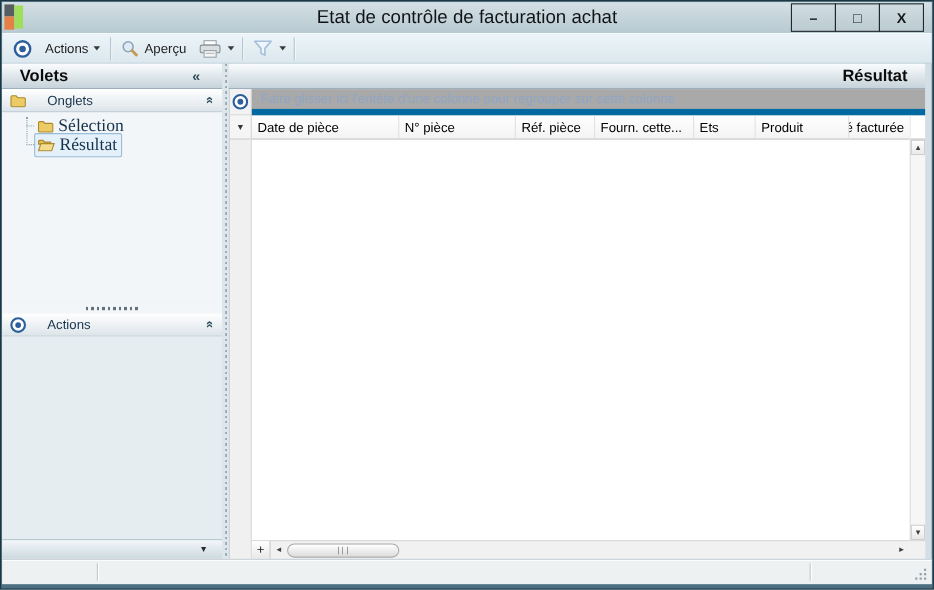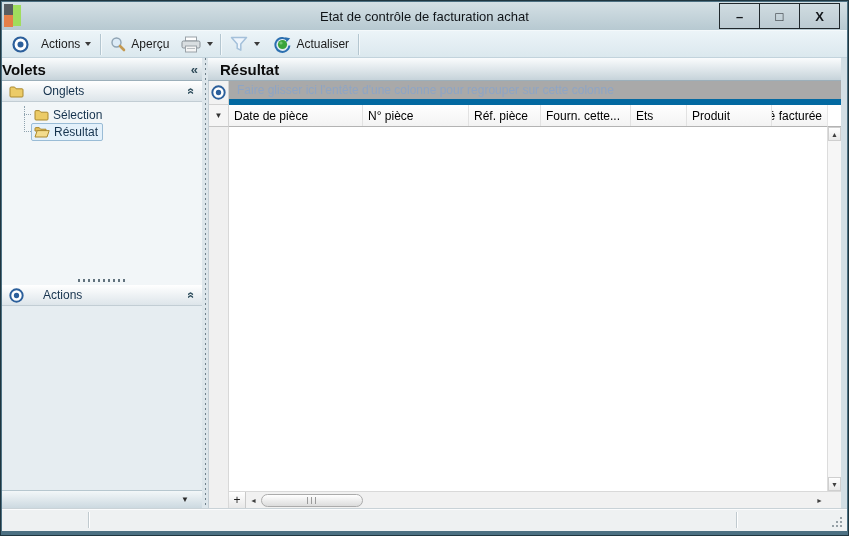--- a/index.html
+++ b/index.html
@@ -20,21 +20,21 @@
   .titlebar {
     height: 28px; flex: none;
     background: linear-gradient(#d4e0e5, #b7c9d1);
     position: relative;
     display: flex; align-items: center; justify-content: center;
   }
   .app-icon { position: absolute; left: 2px; top: 2px; width: 18px; height: 23px; }
   .app-icon .b1 { position: absolute; left: 0; top: 0; width: 9px; height: 11px; background: #585d61; }
   .app-icon .b2 { position: absolute; left: 0; top: 11px; width: 9px; height: 12px; background: #e57f48; }
   .app-icon .b3 { position: absolute; left: 9px; top: 1px; width: 8px; height: 21px; background: #a0dd5d; }
-  .win-title { font-size: 13px; color: #101418; text-align: right; }
+  .win-title { font-size: 17px; color: #101418; text-align: right; }
   .win-buttons { position: absolute; right: 7px; top: 1px; display: flex; }
   .win-btn {
     width: 41px; height: 26px; margin-left: -1px;
     border: 1px solid #20282c;
     background: linear-gradient(#d0dce1, #bccbd2);
     display: flex; align-items: center; justify-content: center;
     font-size: 13px; font-weight: bold; color: #14181b;
   }
 
   
@@ -60,38 +60,38 @@
 
   
   .main-row { flex: 1; min-height: 0; display: flex; padding-right: 6px; }
 
   
   .sidebar { width: 200px; flex: none; display: flex; flex-direction: column; background: #e9eff3; }
   .panel-header {
     height: 23px; flex: none;
     background: linear-gradient(#fafcfd, #c6d3da);
     border-bottom: 1px solid #9cafba;
-    display: flex; align-items: center; padding: 0 0;
-    font-weight: bold; font-size: 15px; color: #0c0c0c;
+    display: flex; align-items: center; padding: 0 16px;
+    font-weight: bold; font-size: 15px; color: #0c0c0c; justify-content: flex-end;
   }
   .panel-header .spacer { flex: 1; }
   .collapse-glyph { font-size: 13px; font-weight: bold; color: #2e4a58; padding: 0 4px; }
   .tree-panel { height: 195px; flex: none; background: #f2f6f8; display: flex; flex-direction: column; }
   .group-header {
     height: 21px; flex: none;
     background: linear-gradient(#ffffff, #dde5ea);
     border-bottom: 1px solid #c2cdd4;
     display: flex; align-items: center; gap: 19px; padding: 0 7px;
     font-size: 12px; color: #16334e;
   }
   .group-header .spacer { flex: 1; }
   .chev-up { display: inline-block; transform: rotate(90deg); font-size: 12px; font-weight: bold; color: #31505f; }
   .tree-items { position: relative; padding-top: 4px; }
   .tree-vline { position: absolute; left: 22px; top: 4px; height: 24px; border-left: 1px dotted #8ea2ae; }
-  .tree-item { height: 17px; display: flex; align-items: center; padding-left: 22px; font-size: 12px; color: #16334e; }
+  .tree-item { height: 17px; display: flex; align-items: center; padding-left: 22px; font-size: 16px; color: #16334e; font-family: Liberation Serif, serif; }
   .tree-hline { width: 7px; border-top: 1px dotted #8ea2ae; flex: none; }
   .item-box { display: flex; align-items: center; gap: 4px; padding: 1px 4px 1px 2px; border: 1px solid transparent; }
   .tree-item.selected .item-box { background: #e4f1fb; border: 1px solid #9abcd6; border-radius: 2px; }
   .tree-fill { flex: 1; }
   .h-splitter { height: 9px; flex: none; background: #f2f6f8; display: flex; align-items: center; justify-content: center; }
   .h-splitter .dots {
     width: 48px; height: 3px;
     background: repeating-linear-gradient(90deg, #62737e 0 2px, transparent 2px 5px);
   }
   .actions-area { flex: 1; background: #e6edf1; }
@@ -268,31 +268,20 @@
     <div class="tb-btn" style="padding-right:2px">
       <span>
         <svg width="18" height="16" viewBox="0 0 18 16">
           <path d="M1.5 1.5 H16.5 L10.8 8 V14.2 L7.2 12.3 V8 Z" fill="#eef5fc" stroke="#a4c0da" stroke-width="1.5" stroke-linejoin="round"></path>
         </svg>
       </span>
     </div>
     <div class="tb-dd">
         <span class="tri-down"></span>
       </div>
-    <div class="tb-btn" style="margin-left:4px">
-      <span>
-        <svg width="17" height="17" viewBox="0 0 17 17">
-          <circle cx="8.5" cy="8.5" r="4.6" fill="#3ba43b"></circle>
-          <circle cx="7" cy="7" r="1.6" fill="#7fd07f" opacity="0.8"></circle>
-          <path d="M13.6 4.2 A7 7 0 1 0 15.4 9.5" fill="none" stroke="#2b6fb0" stroke-width="2"></path>
-          <polygon points="11.2,1.2 16.2,2.2 12.6,6.2" fill="#2b6fb0"></polygon>
-        </svg>
-      </span>
-      <span>Actualiser</span>
-    </div>
     <div class="tb-sep"></div>
   </div>
 
   <div class="main-row">
 
     <div class="sidebar">
       <div class="panel-header">
         <span>Volets</span>
         <span class="spacer"></span>
         <span class="collapse-glyph">«</span>

